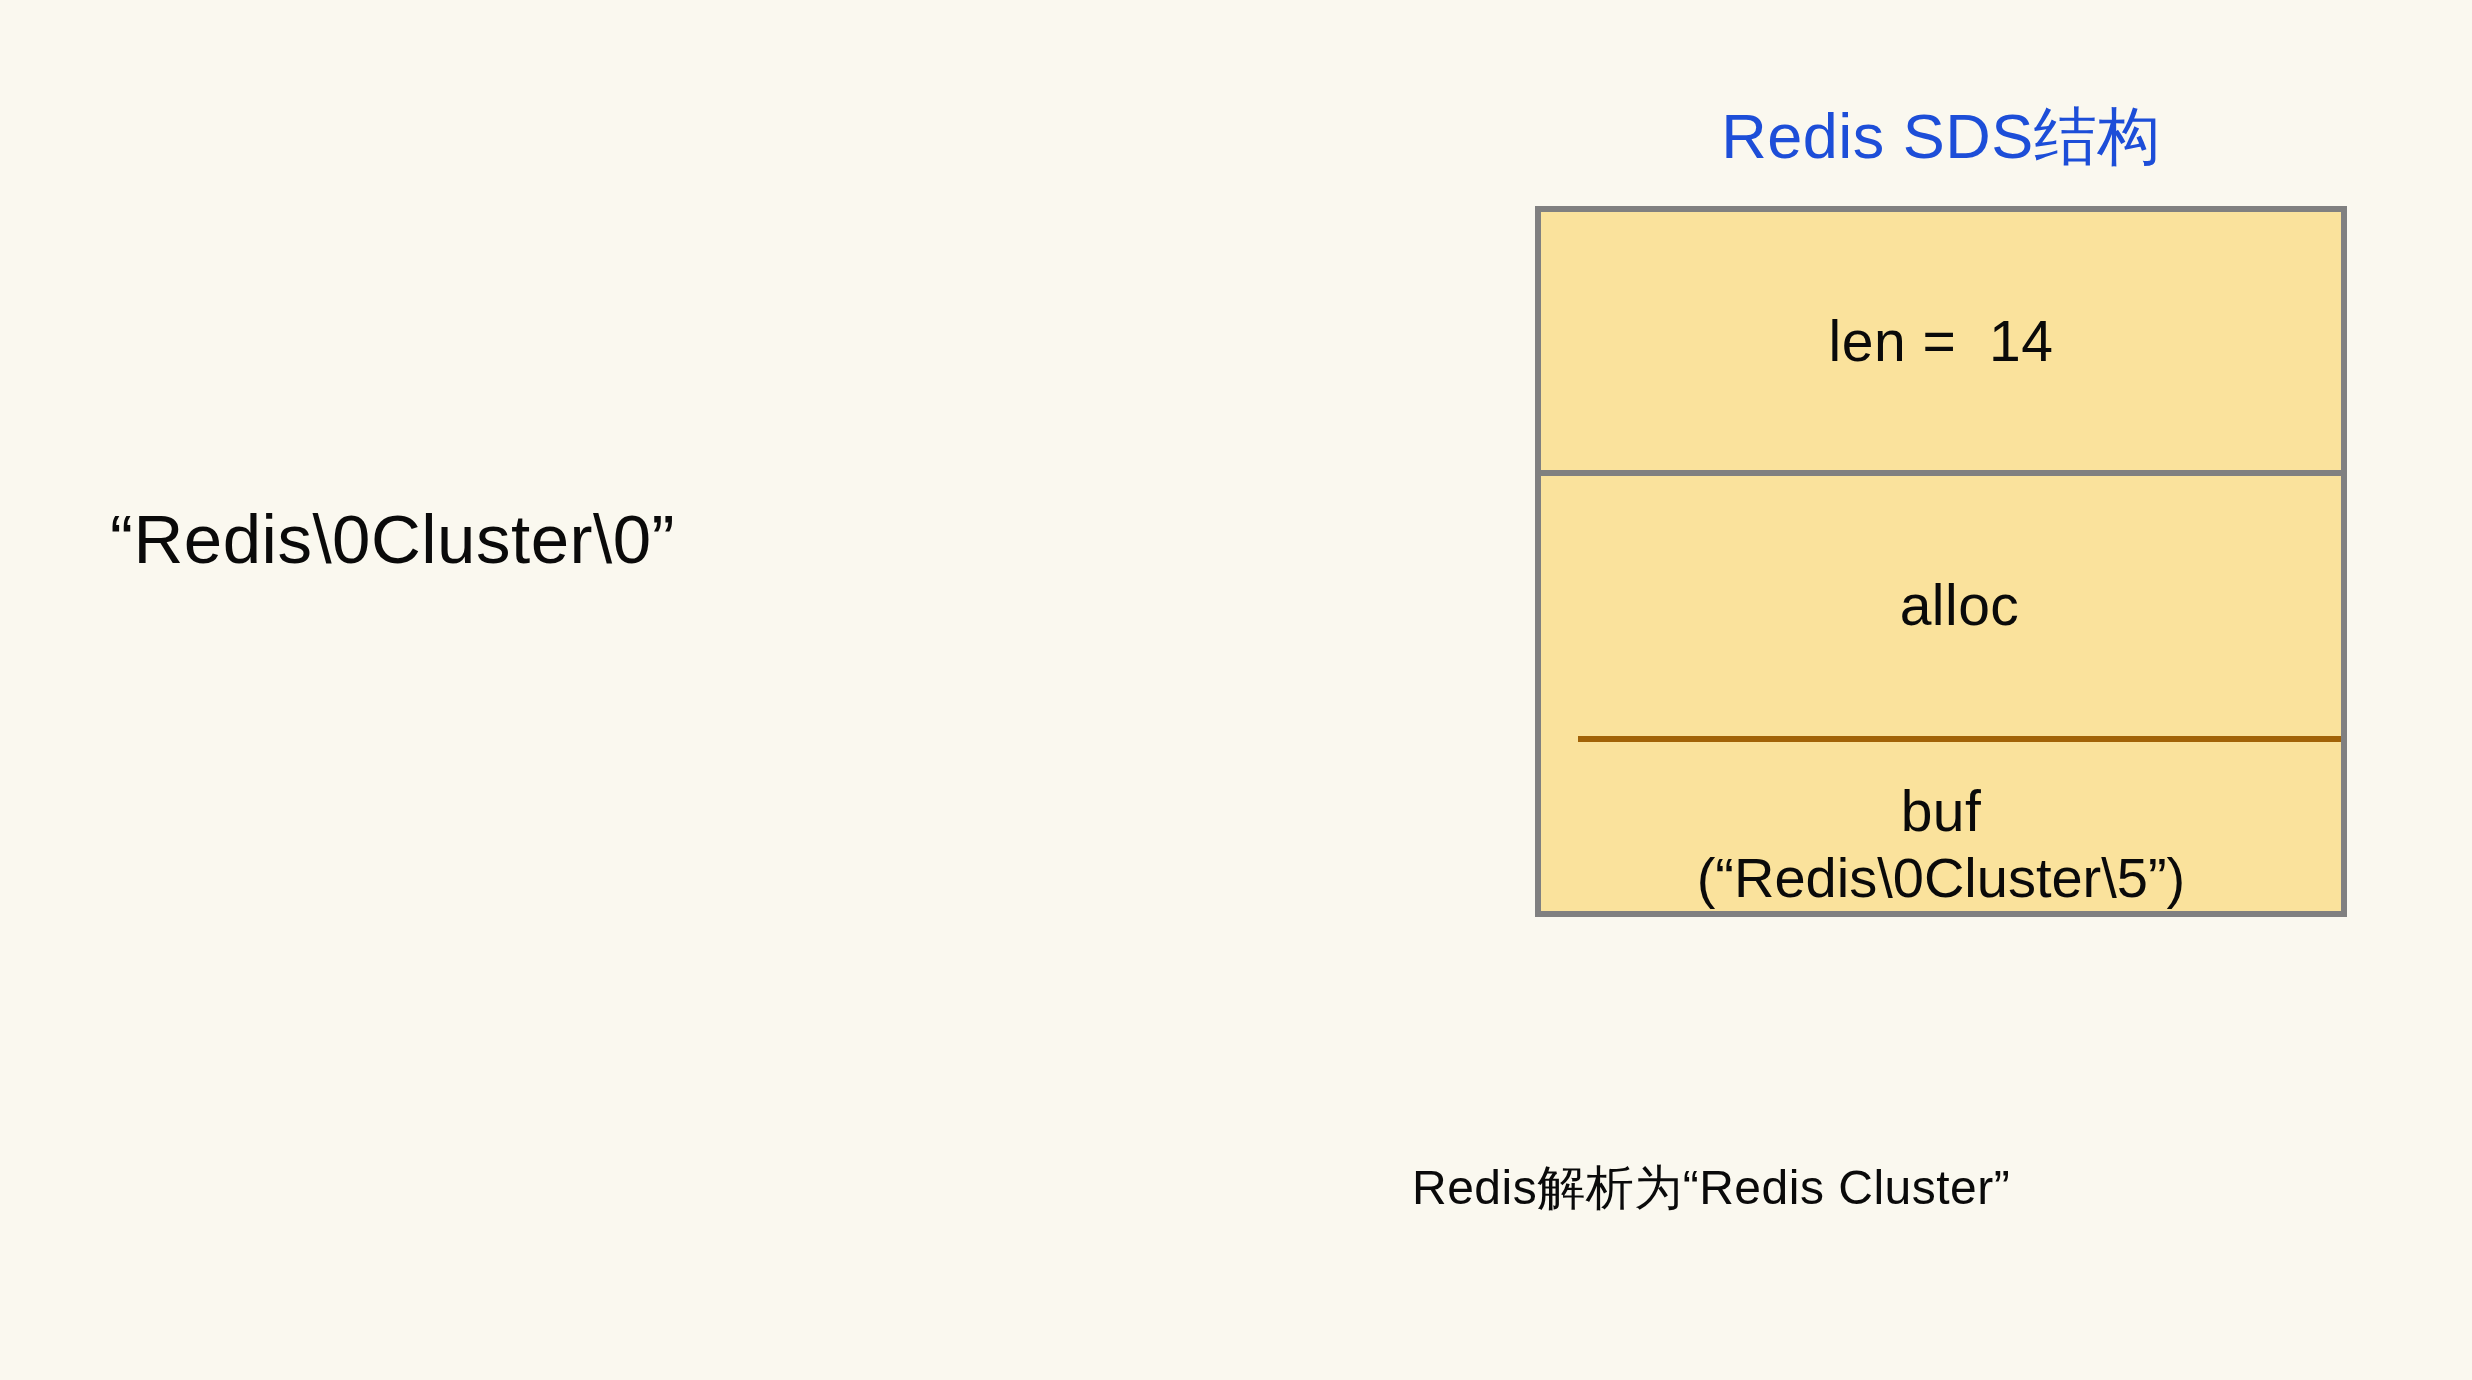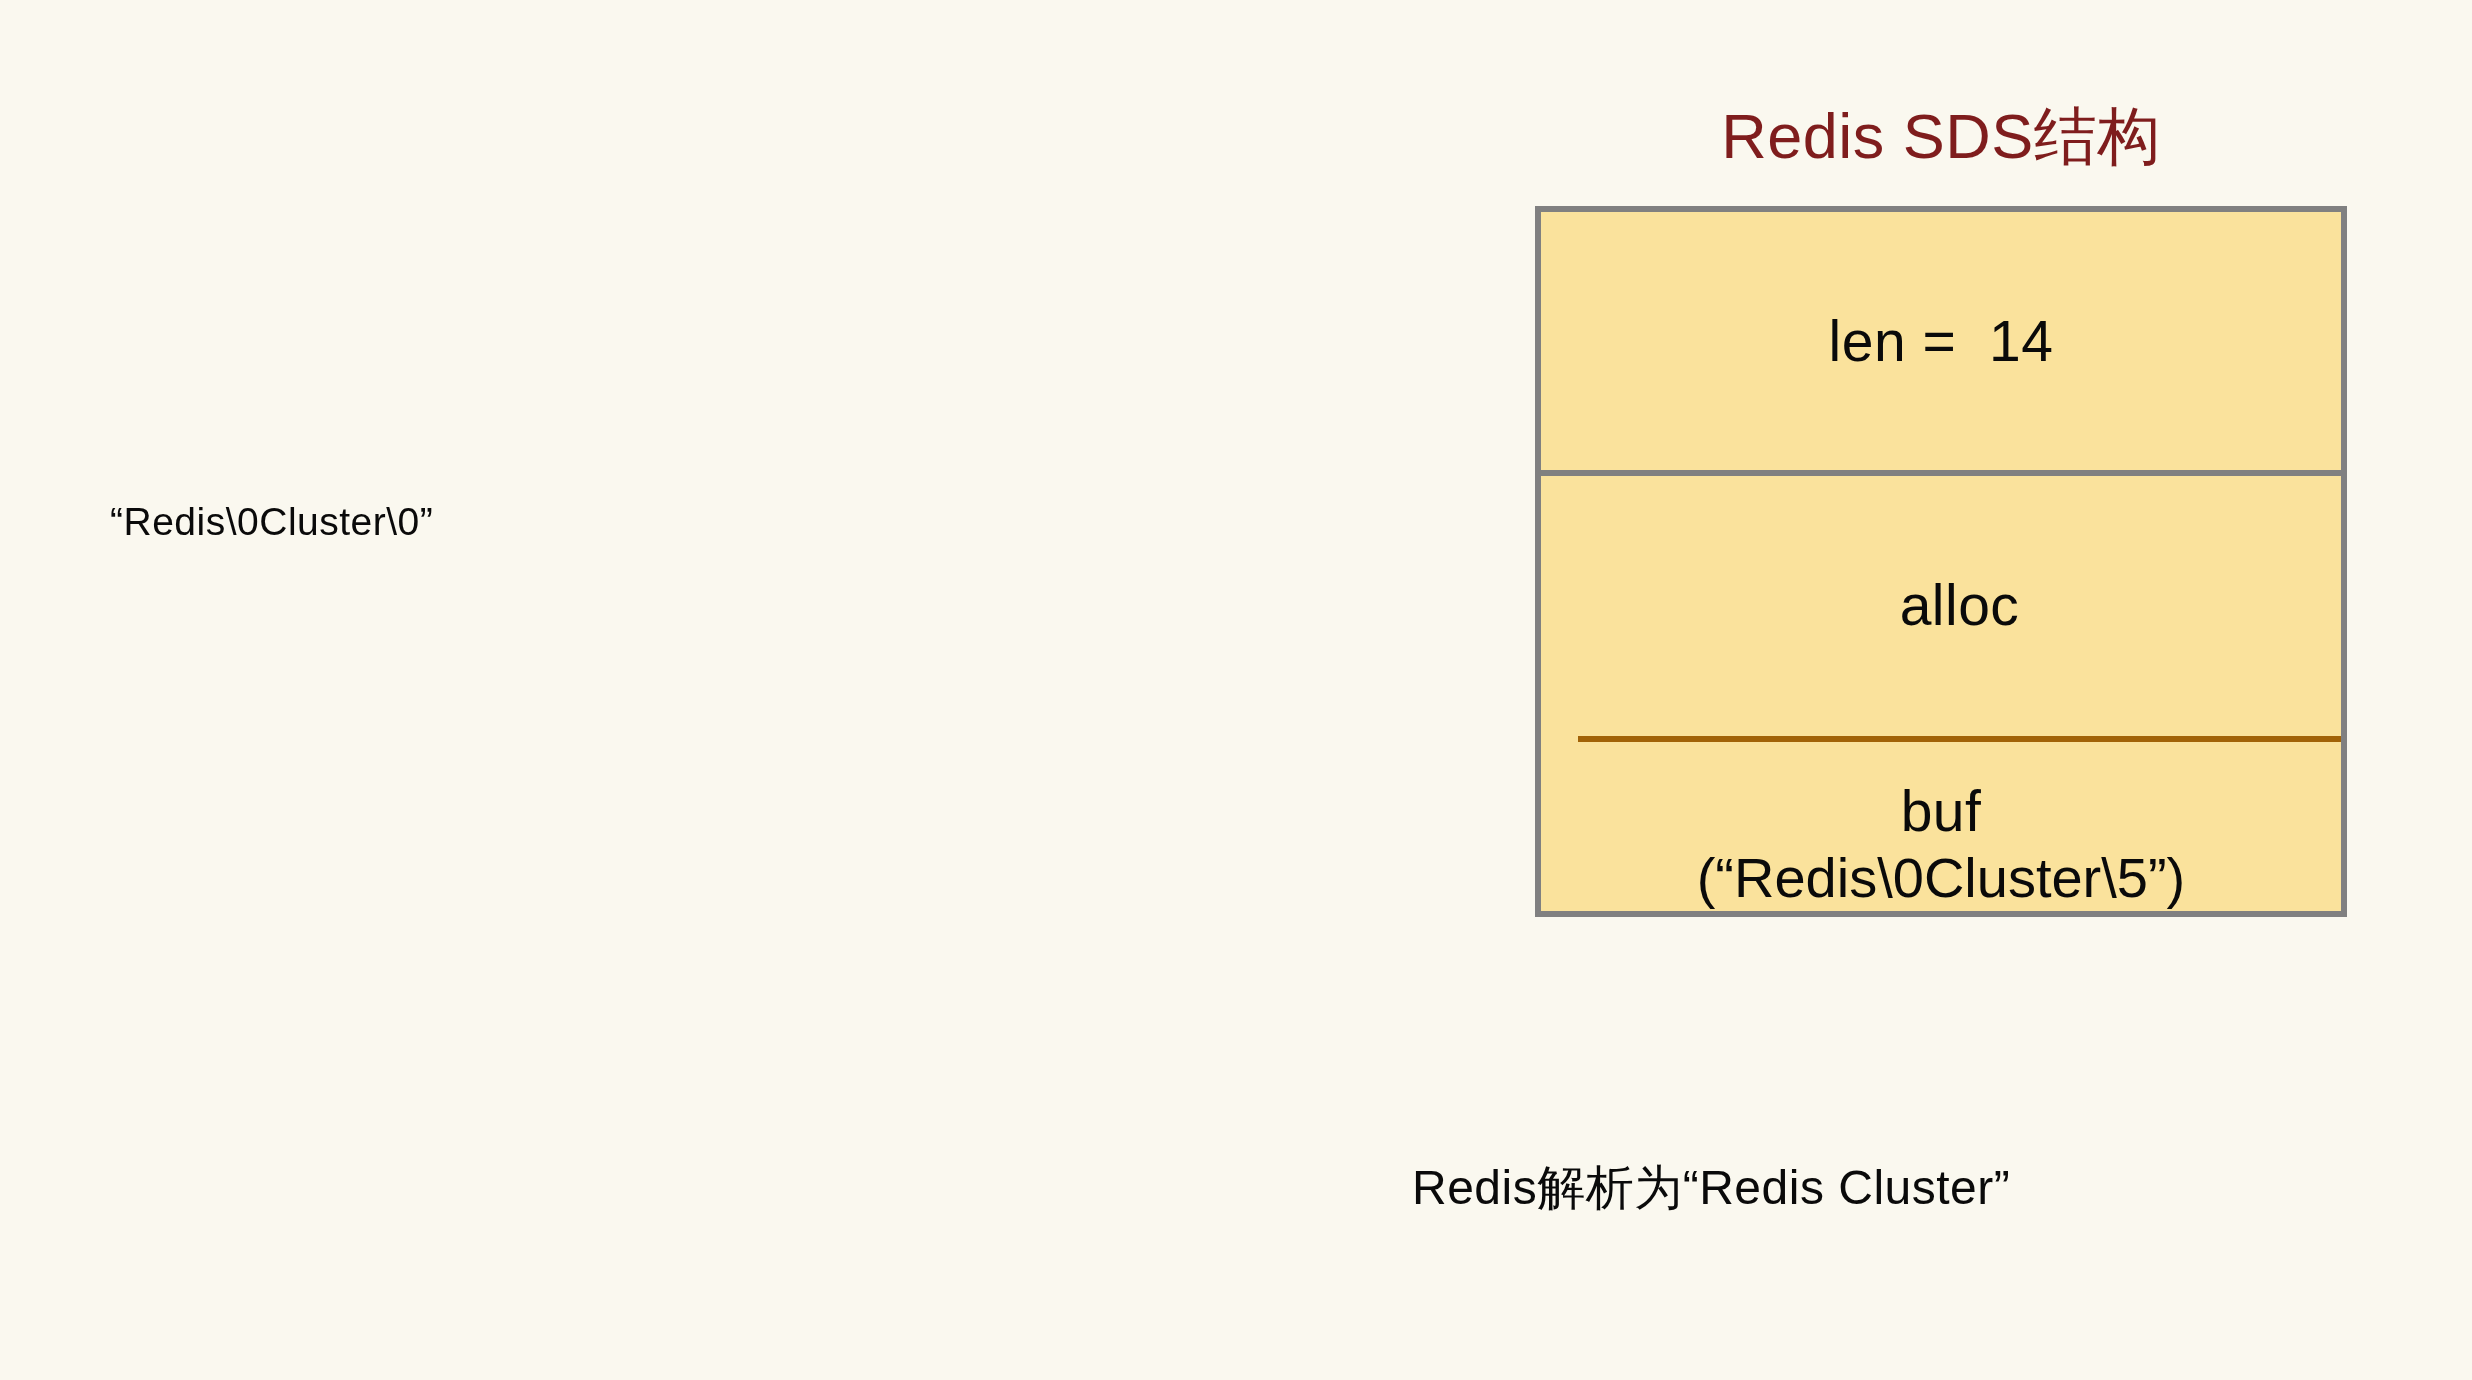--- a/index.html
+++ b/index.html
@@ -22,21 +22,21 @@
 
   
   .diagram-title {
     position: absolute;
     left: 1535px;
     top: 100px;
     width: 812px;
     text-align: center;
     font-size: 63px;
     line-height: 1.15;
-    color: #7f1d1d;
+    color: #1d4ed8;
     font-weight: 400;
     letter-spacing: 0.5px;
     white-space: nowrap;
   }
 
   
   .sds-struct {
     position: absolute;
     left: 1535px;
     top: 206px;
@@ -77,21 +77,21 @@
   
   .annotation {
     position: absolute;
     color: #0A0A0A;
     white-space: nowrap;
     line-height: 1.15;
   }
   .ann-raw-string {
     left: 110px;
     top: 500px;
-    font-size: 39px;
+    font-size: 69px;
     letter-spacing: 0.5px;
   }
   .ann-c-parse {
     left: 168px;
     top: 1080px;
     font-size: 59px;
     letter-spacing: 0.5px;
   }
   .ann-redis-parse {
     left: 1412px;

